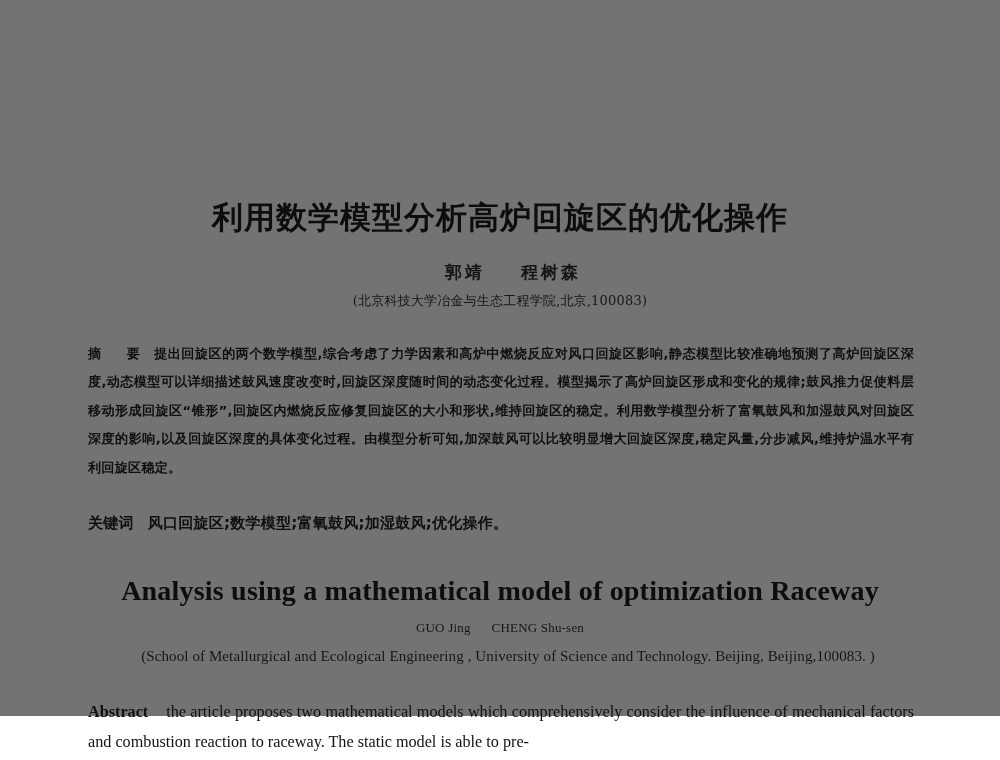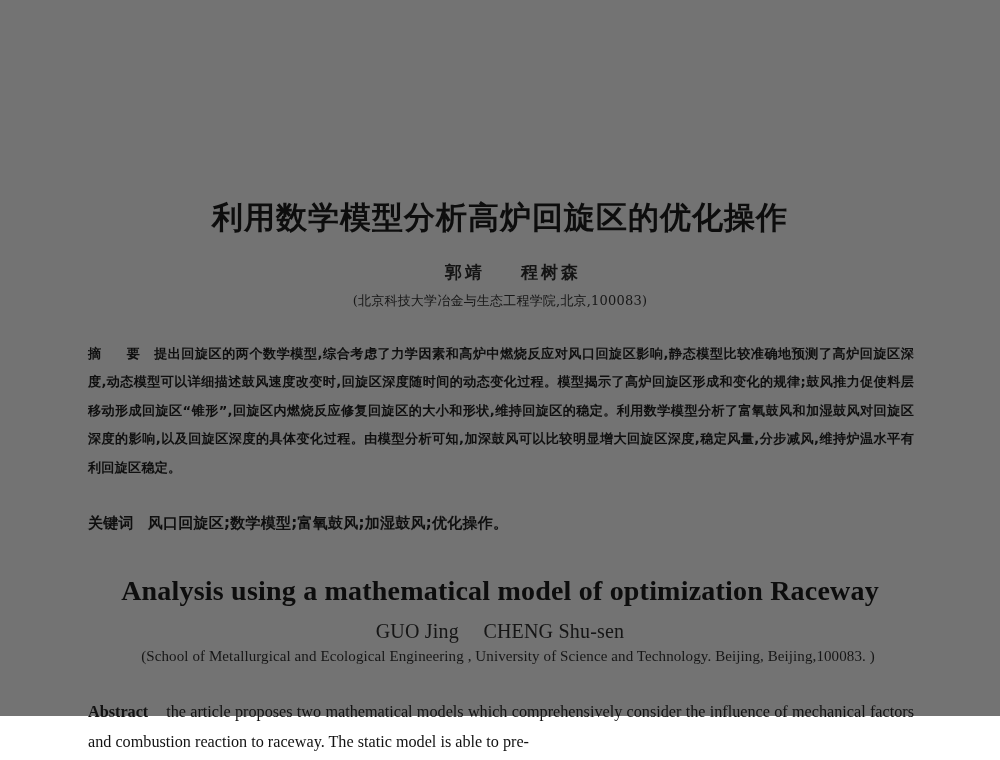--- a/index.html
+++ b/index.html
@@ -125,21 +125,21 @@
     color: #0d0d0d;
   }
 
   .en-authors {
     position: absolute;
     top: 620px;
     left: 0;
     width: 1000px;
     text-align: center;
     font-family: "Liberation Serif", "DejaVu Serif", serif;
-    font-size: 20px;
+    font-size: 13px;
     letter-spacing: 0.2px;
     color: #151515;
   }
   .en-authors .gap {
     display: inline-block;
     width: 14px;
   }
 
   .en-affil {
     position: absolute;

